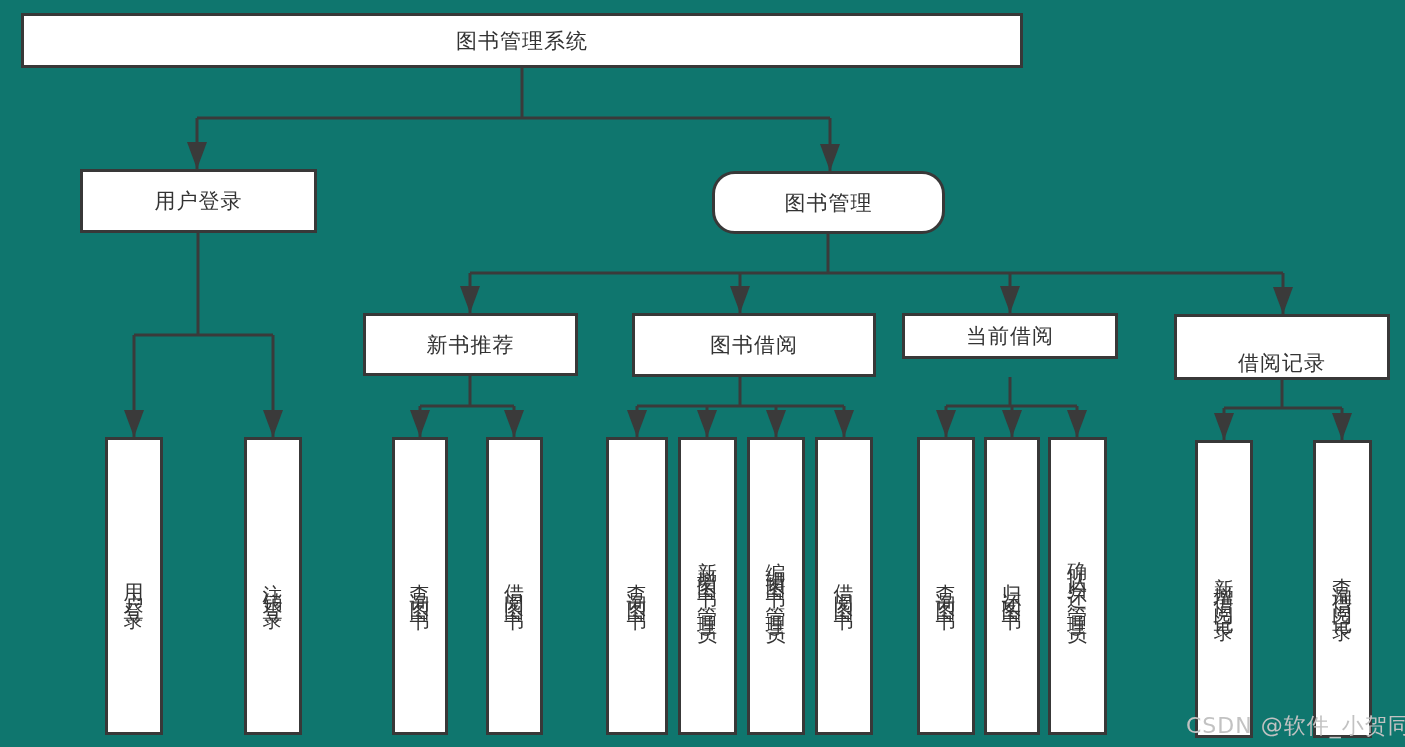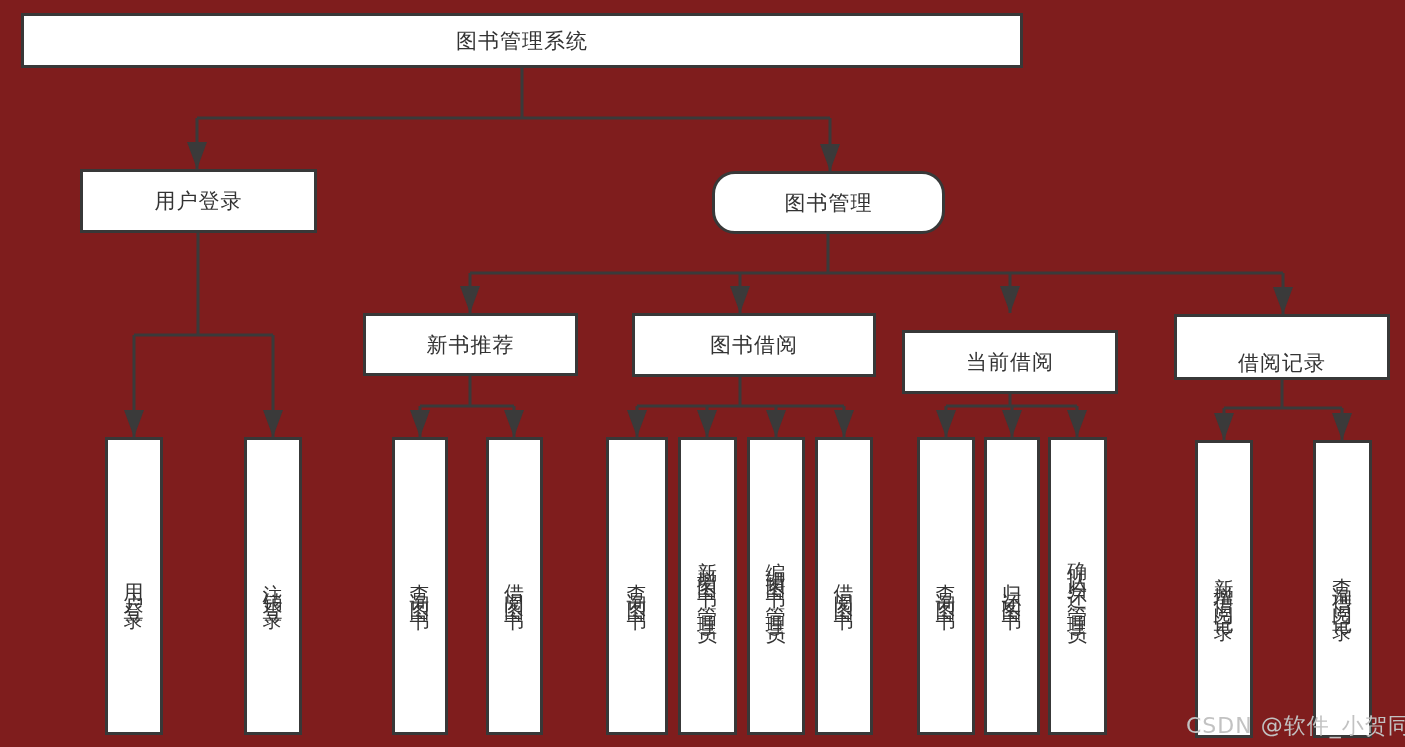--- a/index.html
+++ b/index.html
@@ -1,20 +1,20 @@
 <!DOCTYPE html>
 <html><head>
 <meta charset="utf-8">
 <style>
   html, body { margin: 0; padding: 0; background: #ffffff; }
   #stage {
     position: relative;
     width: 1405px;
     height: 747px;
-    background: #7f1d1d;
+    background: #0f766e;
     font-family: "DejaVu Sans", sans-serif;
     overflow: hidden;
   }
   #edges {
     position: absolute;
     left: 0; top: 0;
     width: 1405px; height: 747px;
   }
   #edges polyline {
     fill: none;
@@ -131,21 +131,21 @@
       </div>
       <div class="node vertical" style="left: 244px; top: 437px; width: 58px; height: 298px;">
         <span>注销登录</span>
       </div>
       <div class="node" style="left: 363px; top: 313px; width: 215px; height: 63px;">
         <span>新书推荐</span>
       </div>
       <div class="node" style="left: 632px; top: 313px; width: 244px; height: 64px;">
         <span>图书借阅</span>
       </div>
-      <div class="node" style="left: 902px; top: 330px; width: 216px; height: 64px;">
+      <div class="node" style="left: 902px; top: 313px; width: 216px; height: 46px;">
         <span>当前借阅</span>
       </div>
       <div class="node" style="left: 1174px; top: 314px; width: 216px; height: 66px; align-items: flex-end;">
         <span>借阅记录</span>
       </div>
       <div class="node vertical" style="left: 392px; top: 437px; width: 56px; height: 298px;">
         <span>查询图书</span>
       </div>
       <div class="node vertical" style="left: 486px; top: 437px; width: 57px; height: 298px;">
         <span>借阅图书</span>

